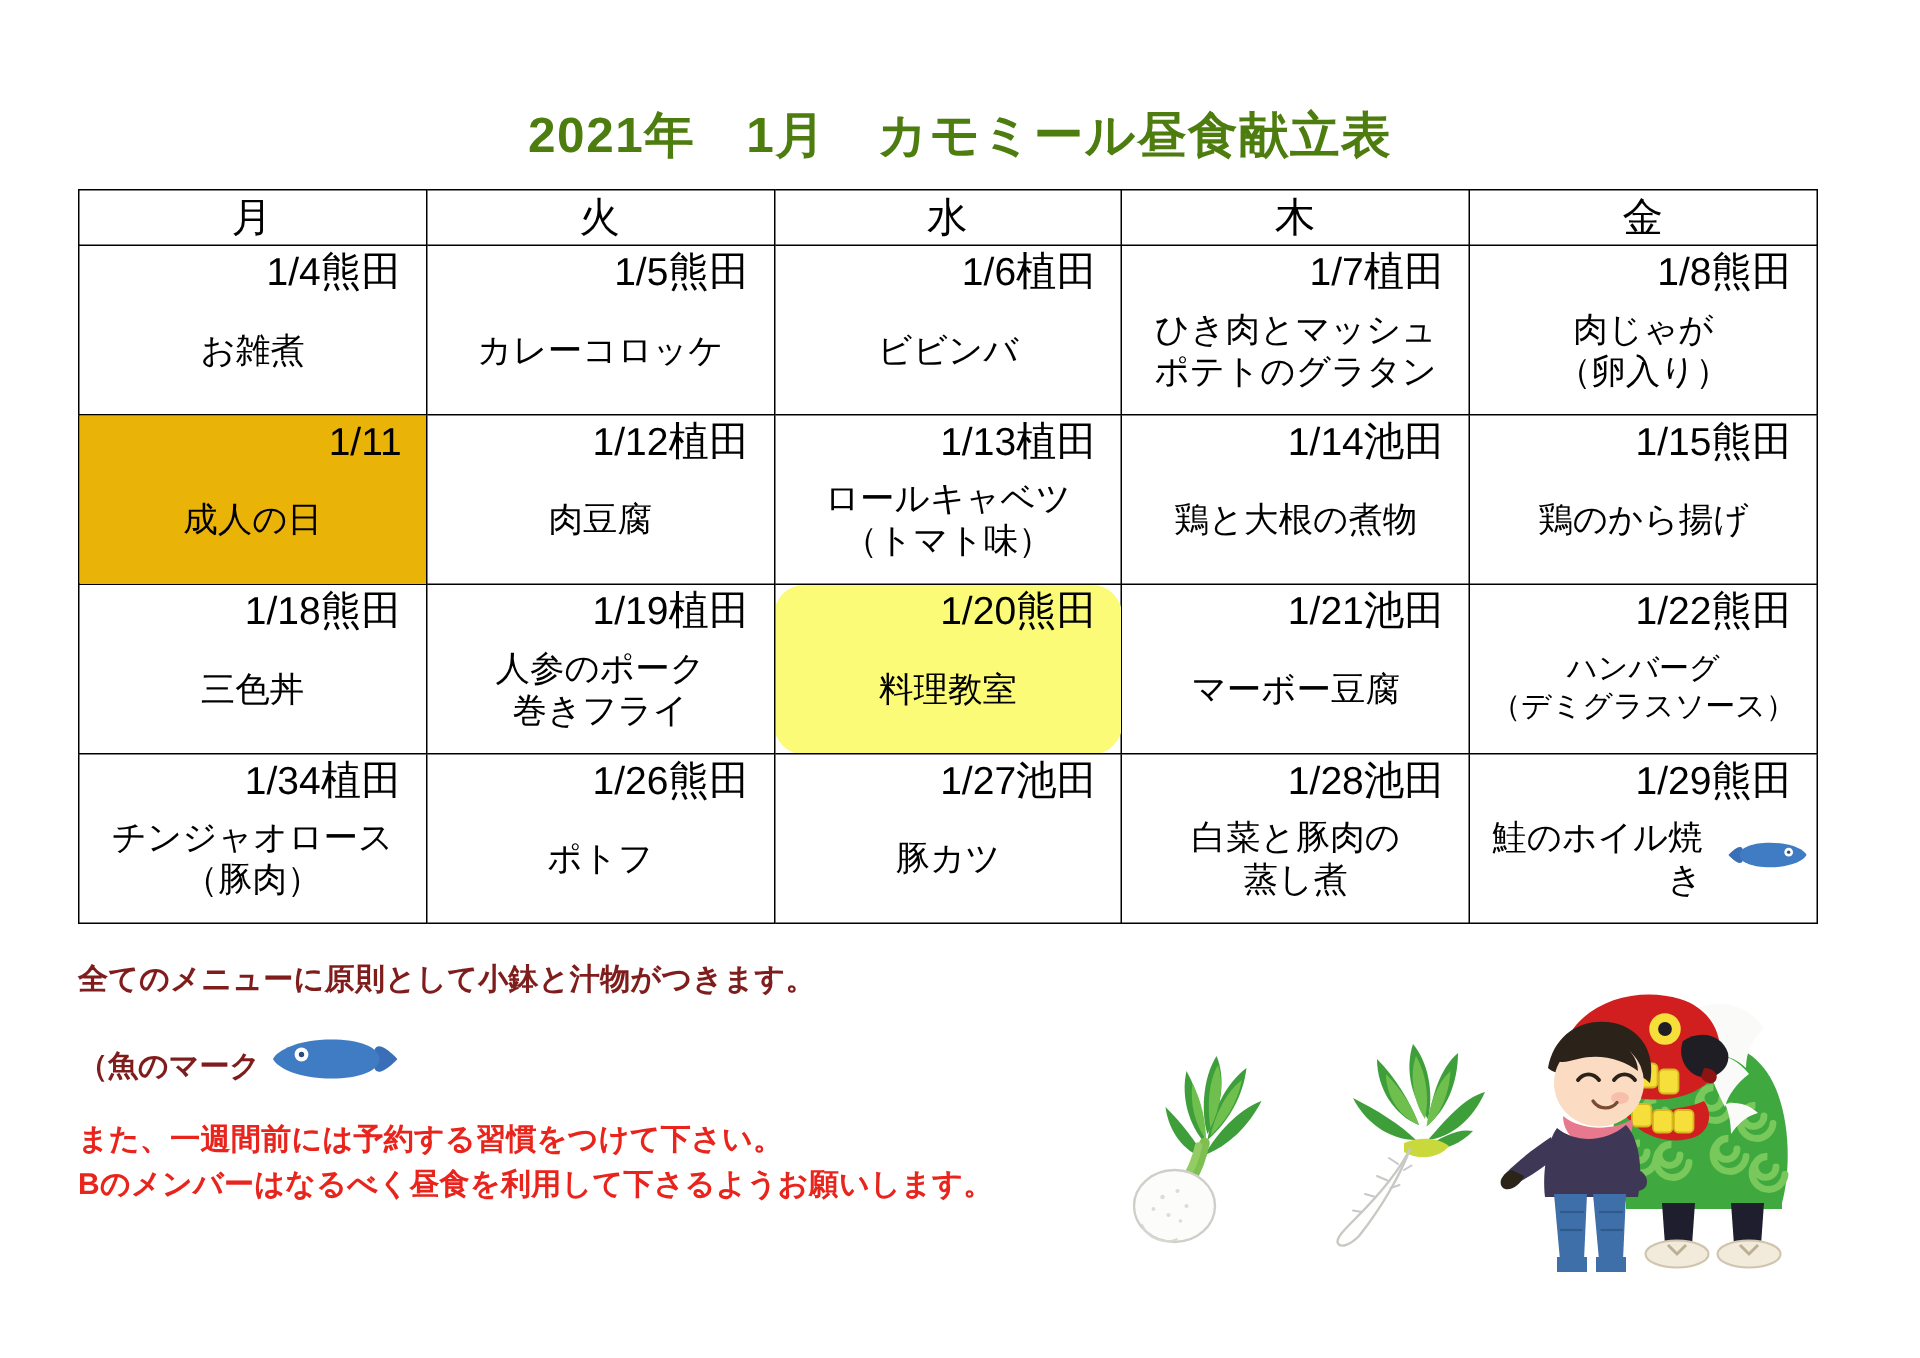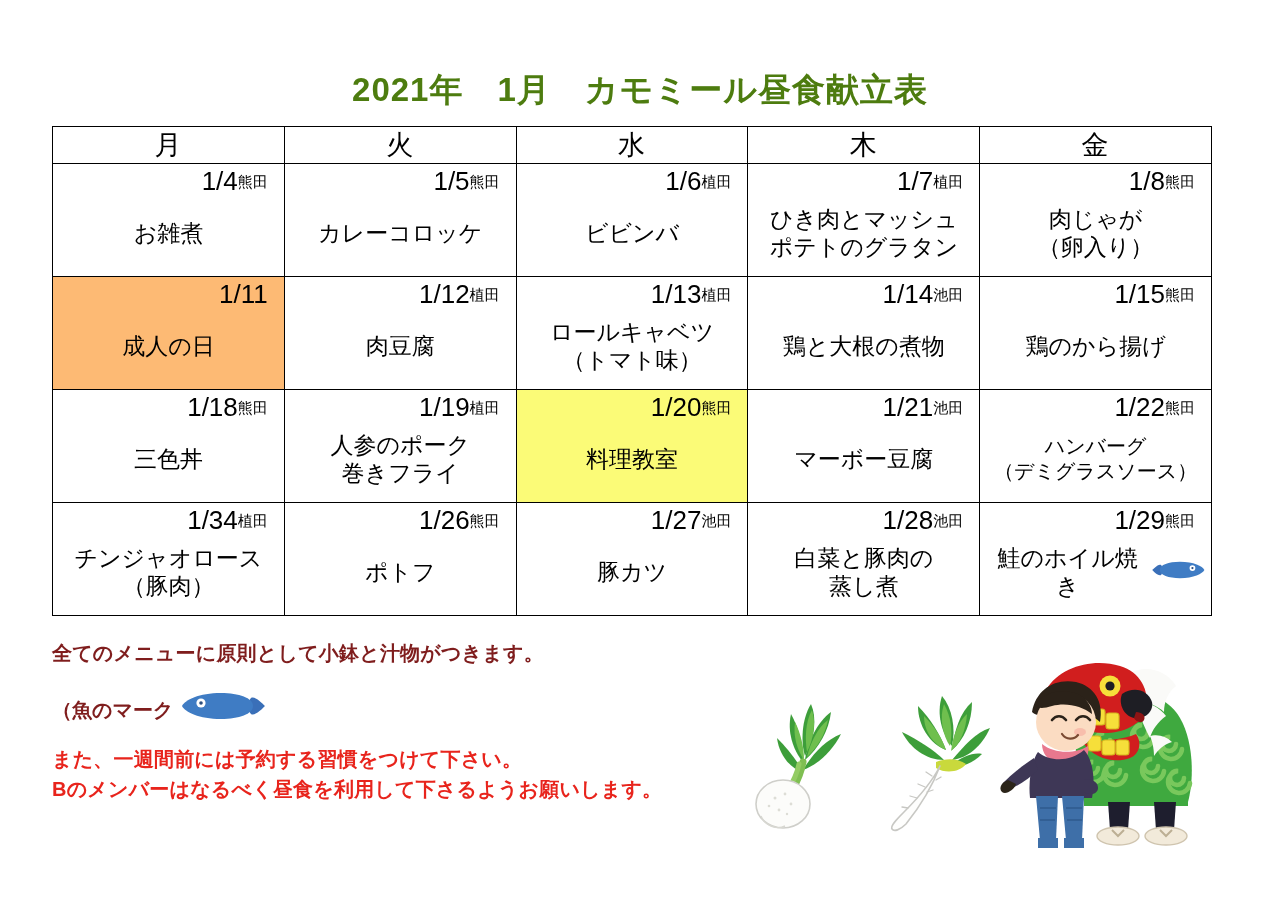--- a/index.html
+++ b/index.html
@@ -68,21 +68,21 @@
     padding: 2px 16px 0 22px;
     height: 34px;
     box-sizing: border-box;
   }
   .cell-date {
     font-size: 26px;
     line-height: 30px;
     white-space: nowrap;
   }
   .cell-staff {
-    font-size: 15px;
+    font-size: 27px;
     line-height: 31px;
     white-space: nowrap;
   }
   .cell-menu {
     flex: 1;
     display: flex;
     align-items: center;
     justify-content: center;
     text-align: center;
     font-size: 23px;
@@ -92,24 +92,25 @@
     white-space: pre-line;
   }
   .cell-menu.small {
     font-size: 20px;
     line-height: 25px;
   }
   .menu-with-fish {
     display: inline-flex;
     align-items: center;
     justify-content: center;
-    gap: 2px;
-  }
-  td.hl-pink { background: #fdba74; }
-  td.hl-yellow { background: #FBFB77; }
+    gap: 16px;
+    text-align: right;
+  }
+  td.hl-pink { background: #eab308; }
+  td.hl-yellow { background: #FBFB77; border-radius: 20px; }
 
   
   .fish {
     display: inline-block;
     vertical-align: middle;
   }
 
   
   #notes {
     position: absolute;

